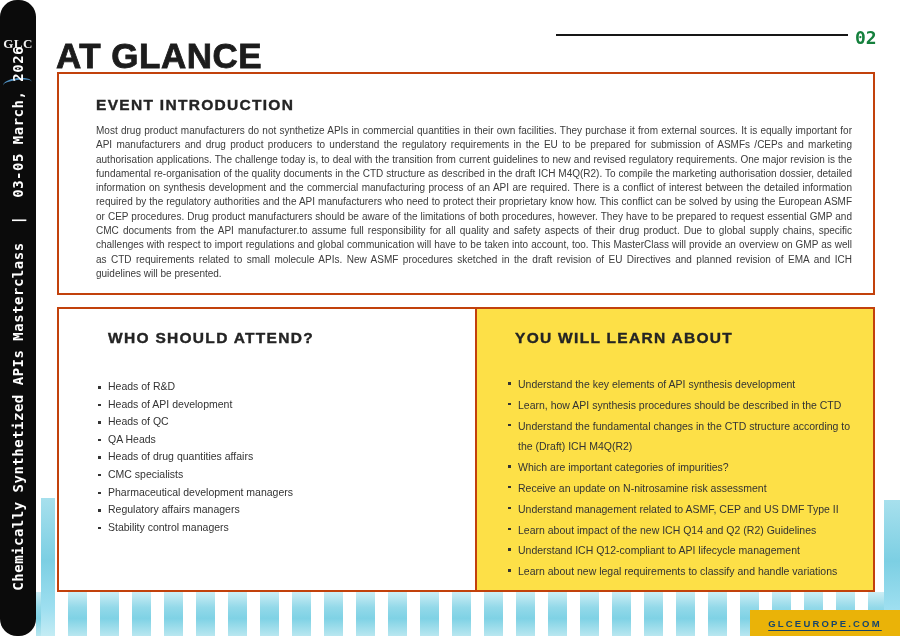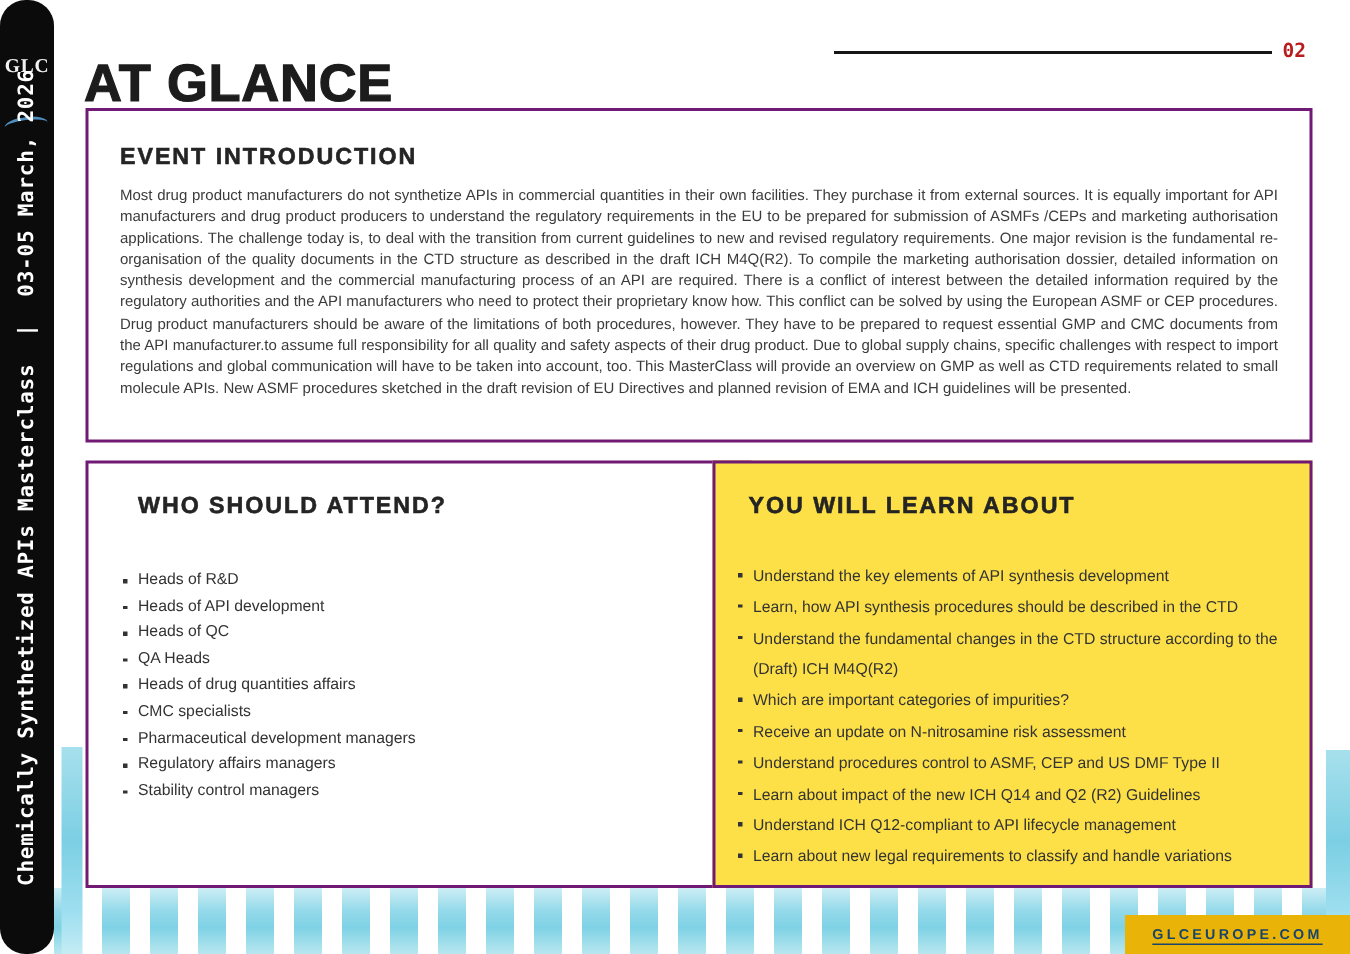--- a/index.html
+++ b/index.html
@@ -19,24 +19,24 @@
                        display:flex; align-items:center; justify-content:center; }
   .sidebar-text { writing-mode:vertical-rl; transform:rotate(180deg);
                   font-family:"DejaVu Sans Mono", monospace; font-size:14px; font-weight:bold;
                   color:#ffffff; white-space:pre; letter-spacing:0.5px; }
 
   
   .page-title { position:absolute; left:56px; top:13px; font-size:35px; font-weight:800;
                 color:#1c1c1c; letter-spacing:0.5px; -webkit-text-stroke:0.8px #1c1c1c; }
   .top-rule { position:absolute; left:556px; top:34px; width:292px; height:2px; background:#161616; }
   .page-number { position:absolute; left:855px; top:27px; font-family:"DejaVu Sans Mono", monospace;
-                 font-weight:bold; font-size:13px; color:#b91c1c; }
+                 font-weight:bold; font-size:18px; color:#15803d; }
 
   
-  .box { position:absolute; background:#ffffff; border:2px solid #701a75; box-sizing:border-box; z-index:2; }
+  .box { position:absolute; background:#ffffff; border:2px solid #c2410c; box-sizing:border-box; z-index:2;padding-left:16px; }
   .box h2 { font-size:15.5px; font-weight:800; color:#242424; letter-spacing:1.3px;
             -webkit-text-stroke:0.4px #242424; }
   .box-intro { left:57px; top:72px; width:818px; height:223px; }
   .box-intro h2 { margin:22px 21px 0 21px; }
   .box-intro p  { margin:10px 21px 0 21px; font-size:10px; line-height:14.3px;
                   text-align:justify; color:#3b3b3b; }
 
   .box-attend { left:57px; top:307px; width:444px; height:285px; }
   .box-attend h2 { margin:20px 0 0 33px; }
   .box-attend ul { margin:31px 10px 0 22px; }
@@ -113,21 +113,21 @@
   </section>
 
   <section class="box box-learn" style="background: #fde047;">
     <h2>YOU WILL LEARN ABOUT</h2>
     <ul class="bullet-list">
         <li><span>Understand the key elements of API synthesis development</span></li>
         <li><span>Learn, how API synthesis procedures should be described in the CTD</span></li>
         <li><span>Understand the fundamental changes in the CTD structure according to the (Draft) ICH M4Q(R2)</span></li>
         <li><span>Which are important categories of impurities?</span></li>
         <li><span>Receive an update on N-nitrosamine risk assessment</span></li>
-        <li><span>Understand procedures control to ASMF, CEP and US DMF Type II</span></li>
+        <li><span>Understand management related to ASMF, CEP and US DMF Type II</span></li>
         <li><span>Learn about impact of the new ICH Q14 and Q2 (R2) Guidelines</span></li>
         <li><span>Understand ICH Q12-compliant to API lifecycle management</span></li>
         <li><span>Learn about new legal requirements to classify and handle variations</span></li>
       </ul>
   </section>
 
   <div class="site-box">
     <span class="site-link" style="color: rgb(23, 69, 107);">GLCEUROPE.COM</span>
   </div>
 

